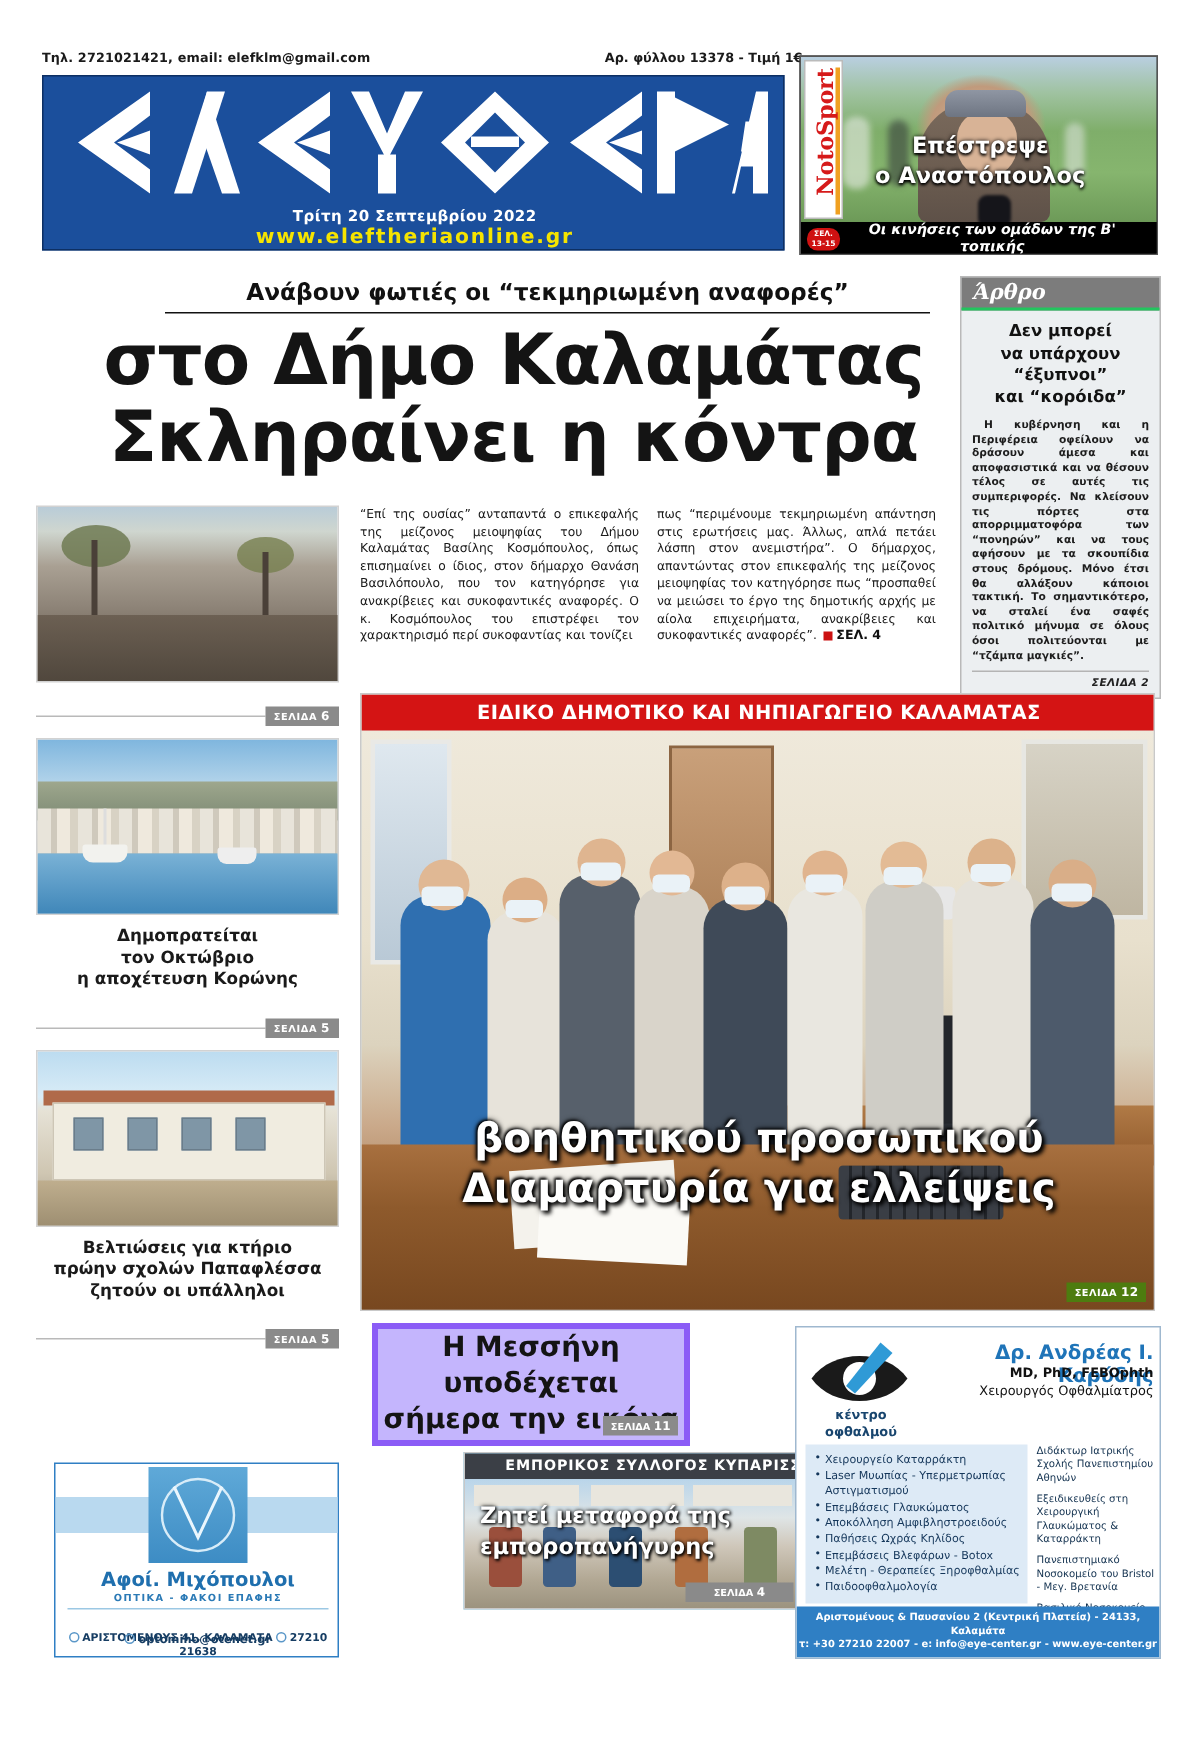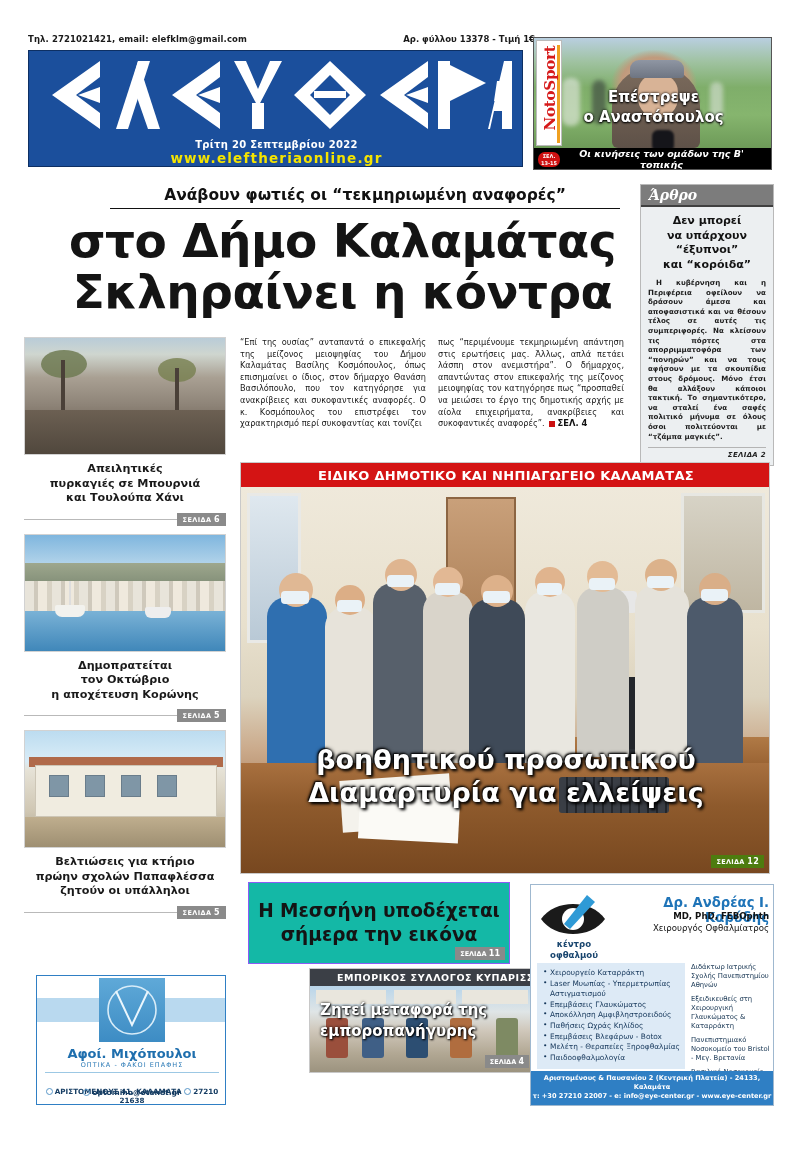--- a/index.html
+++ b/index.html
@@ -80,21 +80,21 @@
   .bodycol p { text-align:justify; }
   .sel-mark { display:inline-block; width:6px; height:6px; background:#cc1111; margin:0 3px -1px 4px; }
   .sel-txt { font-weight:bold; color:#111; font-size:8.4px; }
 
   
   .lside { position:absolute; left:24px; top:337px; width:202px; }
   .lcard { width:202px; margin-bottom:8px; }
   .lthumb { width:202px; height:118px; border:1px solid #d2d2d2; overflow:hidden; position:relative; }
   .lcap { padding:7px 2px 2px; text-align:center; font-size:11.2px; line-height:14.5px;
           font-weight:bold; color:#1a1a1a; }
-  .lselrow { display:flex; align-items:center; gap:0; margin-top:5px; }
+  .lselrow { display:flex; align-items:center; gap:0; margin-top:16px; }
   .lselline { flex:1; height:1px; background:#b9b9b9; }
   .pagetag { background:#8a8a8a; color:#fff; font-size:6.5px; font-weight:bold; letter-spacing:.4px;
              padding:2px 6px; }
   .pagetag b { font-size:8px; }
 
   
   .th-fire { background:linear-gradient(180deg,#b9ccd8 0%,#cfd6cf 14%,#a9a093 34%,#8d8377 58%,#6f6457 80%,#5d5349 100%); }
   .th-fire .tree { position:absolute; left:36px; top:22px; width:4px; height:54px; background:#4a4038; }
   .th-fire .crown { position:absolute; left:16px; top:12px; width:46px; height:28px; background:#6e7a52; border-radius:50%; opacity:.85;}
   .th-fire .tree2 { position:absolute; left:150px; top:30px; width:4px; height:42px; background:#4a4038; }
@@ -118,21 +118,21 @@
   .th-bld .wall { position:absolute; left:10px; top:34px; width:182px; height:52px; background:#f0ece0; border:1px solid #cdc6b6;}
   .th-bld .roof { position:absolute; left:4px; top:26px; width:194px; height:10px; background:#b06a4a; }
   .th-bld .win { position:absolute; top:44px; width:20px; height:22px; background:#7f96a6; border:1px solid #6a7d8b; }
   .th-bld .ground { position:absolute; left:0; top:86px; width:202px; height:32px; background:linear-gradient(180deg,#bfae8e,#9c8d70); }
 
   
   .arthro { position:absolute; left:640px; top:184px; width:134px; border:1px solid #b9b9b9;
             background:#eceff1; padding:0 0 6px; }
   .arthro-hd { background:#7c7c7c; color:#fff; font-family:"DejaVu Serif","Liberation Serif",serif;
             font-style:italic; font-weight:bold; font-size:14px; padding:2px 0 2px 8px;
-            border-bottom:2px solid #404040; }
+            border-bottom:2px solid #22c55e; }
   .arthro-title { padding:7px 6px 4px; text-align:center; font-size:11px; line-height:14.5px;
             font-weight:bold; color:#121212; }
   .arthro-body { padding:2px 7px 0; font-size:7.1px; line-height:9.6px; color:#1c1c1c; text-align:justify; }
   .arthro-body p { text-indent:8px;font-weight:bold; }
   .arthro-sel { margin:6px 7px 0; border-top:1px solid #b4b4b4; padding-top:3px; text-align:right;
             font-size:7px; font-weight:bold; font-style:italic; letter-spacing:.3px; color:#222; }
 
   
   .mainphoto { position:absolute; left:240px; top:462px; width:530px; height:412px;
                border:1px solid #c9c9c9; overflow:hidden; background:#dfe2dd; }
@@ -163,54 +163,54 @@
   .head { position:absolute; border-radius:50%; }
   .mask { position:absolute; background:#eaf2f7; border-radius:4px; }
   .mp-cap { position:absolute; left:0; top:280px; width:530px; text-align:center; z-index:6;
      font-size:27px; line-height:33px; font-weight:bold; color:#fff;
      text-shadow:0 0 4px #000, 2px 2px 3px #000, -1px -1px 2px #000; }
   .mp-pagetag { position:absolute; right:5px; bottom:5px; z-index:6; background:#4d7c0f; color:#fff;
      font-size:6.5px; font-weight:bold; padding:2px 5px; letter-spacing:.3px; }
   .mp-pagetag b { font-size:8px; }
 
   
-  .messini { position:absolute; left:248px; top:882px; width:262px; height:82px;
-      background:#14b8a6; border:1px solid #8b5cf6; display:flex; flex-direction:column;
+  .messini { position:absolute; left:248px; top:882px; width:212px; height:82px;
+      background:#c4b5fd; border:4px solid #8b5cf6; display:flex; flex-direction:column;
       align-items:center; justify-content:center; position:absolute; }
   .messini-txt { text-align:center; font-size:18.5px; line-height:24px; font-weight:bold; color:#141414; }
   .messini-tag { position:absolute; right:4px; bottom:3px; background:#8a8a8a; color:#fff;
       font-size:6.5px; font-weight:bold; padding:2px 5px; }
   .messini-tag b { font-size:8px; }
 
   
   .kypa { position:absolute; left:285px; top:968px; width:272px; border:1px solid #c8c8c8; background:#7dd3fc;margin-left:24px; }
   .kypa-hd { background:#3b3f46; color:#fff; font-size:9.5px; font-weight:bold; letter-spacing:.6px;
       text-align:center; padding:3px 0; }
   .kypa-photo { position:relative; width:223px; height:86px; overflow:hidden;
       background:linear-gradient(180deg,#b9d5ea 0%,#dfe5e6 30%,#cfc7ba 52%,#b2a894 78%,#9c937f 100%); }
   .kypa-photo .tent { position:absolute; top:4px; height:14px; background:#e9e6dd; }
   .kypa-photo .stall { position:absolute; top:32px; width:22px; height:40px; border-radius:3px; }
   .kypa-cap { position:absolute; left:0; top:14px; width:223px; padding:0 10px; z-index:4;
       font-size:15px; line-height:21px; font-weight:bold; color:#fff;
       text-shadow:0 0 3px #000, 1px 1px 2px #000; }
   .kypa-tag { position:absolute; right:4px; bottom:4px; z-index:5; background:#8a8a8a; color:#fff;
-      font-size:6.5px; font-weight:bold; padding:2px 5px; }
+      font-size:6.5px; font-weight:bold; padding:2px 19px; }
   .kypa-tag b { font-size:8px; }
 
   
   .optad { position:absolute; left:36px; top:975px; width:190px; height:130px;
       border:1.5px solid #2f7fc4; background:#fff; overflow:hidden; }
   .opt-band { position:absolute; left:0; top:22px; width:190px; height:24px; background:#b9d9ef; }
   .opt-logo { position:absolute; left:62px; top:2px; width:66px; height:64px;
       background:linear-gradient(180deg,#5fa9d8,#3d8cc4); display:flex; align-items:center; justify-content:center; }
   .opt-logo svg { display:block; }
   .opt-name { position:absolute; left:0; top:70px; width:190px; text-align:center;
       font-size:13px; font-weight:bold; color:#1f6fae; }
   .opt-sub { position:absolute; left:0; top:85px; width:190px; text-align:center;
-      font-size:6.5px; font-weight:normal; letter-spacing:1px; color:#2b7ab6; }
+      font-size:6.5px; font-weight:bold; letter-spacing:1px; color:#2b7ab6; }
   .opt-rule { position:absolute; left:8px; top:96px; width:174px; height:1px; background:#9cc8e4; }
   .opt-addr { position:absolute; left:0; top:111px; width:190px; text-align:center;
       font-size:7.2px; font-weight:bold; color:#163d63; }
   .opt-mail { position:absolute; left:0; top:112px; width:190px; text-align:center;
       font-size:7.6px; font-weight:bold; color:#163d63; }
   .ico { display:inline-block; width:7px; height:7px; border:1px solid #5a97c8; border-radius:50%;
       margin-right:2px; vertical-align:-1px; }
 
   
   .eyead { position:absolute; left:530px; top:884px; width:244px; height:222px;
@@ -324,25 +324,20 @@
 
   <div class="lside">
 
     <div class="lcard">
       <div class="lthumb th-fire">
         <div class="crown"></div>
           <div class="tree"></div>
         <div class="crown2"></div>
           <div class="tree2"></div>
         <div class="ash"></div>
-      </div>
-      <div class="lcap">
-        <div>Απειλητικές</div>
-        <div>πυρκαγιές σε Μπουρνιά</div>
-        <div>και Τουλούπα Χάνι</div>
       </div>
       <div class="lselrow">
         <div class="lselline"></div>
         <div class="pagetag">
           <span>ΣΕΛΙΔΑ</span>
           <b>6</b>
         </div>
       </div>
     </div>
 

